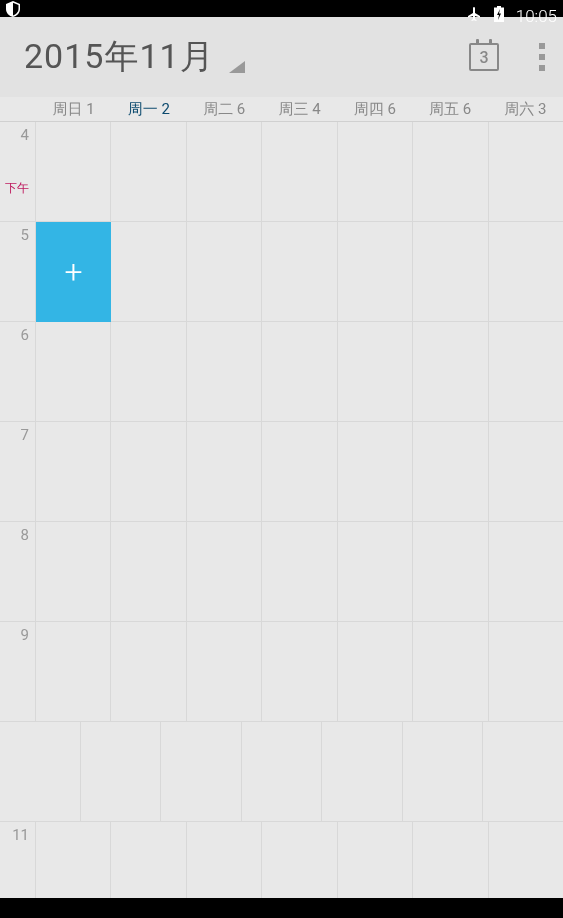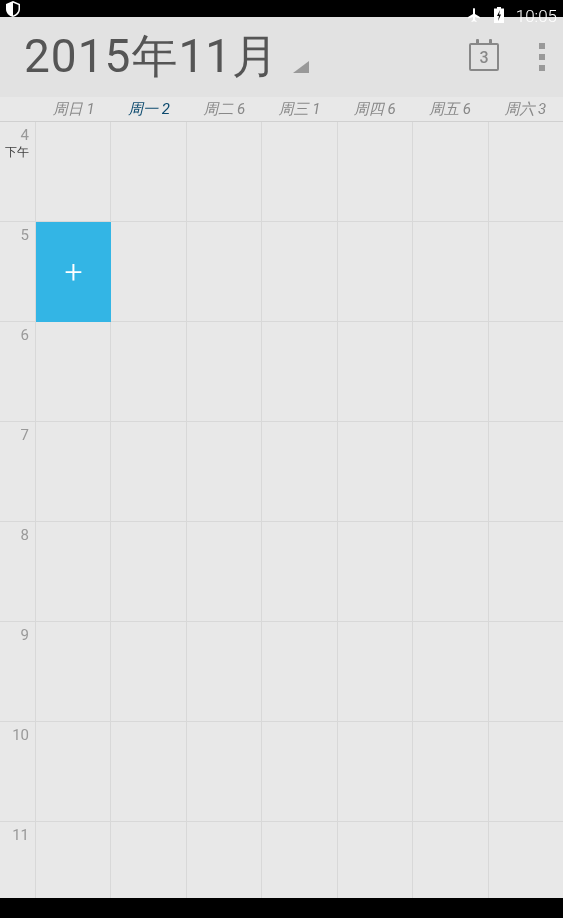--- a/index.html
+++ b/index.html
@@ -1,46 +1,46 @@
 <!DOCTYPE html>
 <html><head>
   <meta charset="utf-8">
   <style>
     * { margin: 0; padding: 0; box-sizing: border-box; }
     body { width: 563px; height: 918px; font-family: -apple-system, BlinkMacSystemFont, "Segoe UI", Roboto, sans-serif; background: #e8e8e8; overflow: hidden; position: relative; }
     
     .status-bar { height: 17px; background: #000; color: #fff; display: flex; align-items: center; justify-content: space-between; padding: 0 6px; font-size: 13px; }
     .status-left { display: flex; align-items: center; }
-    .status-right { display: flex; align-items: flex-end; gap: 12px; margin-top: 15px; }
+    .status-right { display: flex; align-items: flex-start; gap: 12px; margin-top: 15px; }
     .shield-icon svg { display: block; }
     
     .header { background: #e2e2e2; height: 80px; display: flex; align-items: center; padding: 0 18px 0 24px; }
-    .month-title { font-size: 46px; color: #555; font-weight: 400; letter-spacing: 1px; }
+    .month-title { font-size: 34px; color: #555; font-weight: 400; letter-spacing: 1px; }
     .dropdown-triangle { margin-left: 14px; margin-top: 20px; }
     .header-spacer { flex: 1; }
     .today-icon { margin-right: 40px; position: relative; }
     .today-icon-box { width: 30px; height: 28px; border: 2.5px solid #888; border-radius: 2px; position: relative; display: flex; align-items: center; justify-content: center; }
     .today-icon-ear { position: absolute; width: 3px; height: 6px; background: #888; top: -6px; border-radius: 1px; }
     .today-icon-ear.left { left: 5px; }
     .today-icon-ear.right { right: 5px; }
     .today-icon-num { font-size: 16px; color: #888; font-weight: 500; }
     .overflow-dots { display: flex; flex-direction: column; gap: 5px; }
     .overflow-dots span { width: 6px; height: 6px; background: #999; }
     
     .day-header { height: 25px; background: #e8e8e8; display: flex; border-bottom: 1px solid #d0d0d0; }
     .time-gutter-header { width: 36px; }
-    .day-col { flex: 1; text-align: center; font-size: 15px; color: #888; line-height: 24px; font-style: italic; }
+    .day-col { flex: 1; text-align: center; font-size: 15px; color: #888; line-height: 24px; }
     .day-col.current { color: #0c4a6e; }
     
     .grid-container { position: relative; height: 776px; overflow: hidden; background: #e8e8e8; }
     .grid-row { display: flex; border-bottom: 1px solid #d8d8d8; position: relative; }
     .grid-row:first-child { height: 100px; }
     .grid-row:not(:first-child) { height: 100px; }
     .time-cell { width: 36px; text-align: right; padding-right: 6px; padding-top: 4px; font-size: 15px; color: #999; border-right: 1px solid #d8d8d8; flex-shrink: 0; }
-    .time-sub { font-size: 12px; color: #404040; display: block; }
+    .time-sub { font-size: 12px; color: #be185d; display: block; margin-top: 36px; }
     .day-cell { flex: 1; border-right: 1px solid #d8d8d8; }
     .day-cell:last-child { border-right: none; }
     
     .new-event { position: absolute; background: #33b5e5; display: flex; align-items: center; justify-content: center; color: #fff; font-size: 32px; font-weight: 300; z-index: 5; }
     
     .bottom-bar { position: absolute; bottom: 0; left: 0; right: 0; height: 20px; background: #000; }
   </style>
 </head>
 <body>
 
@@ -88,21 +88,21 @@
       <span></span>
       <span></span>
   </div>
 </div>
 
 <div class="day-header">
   <div class="time-gutter-header"></div>
 <div class="day-col">周日 1</div>
     <div class="day-col current">周一 2</div>
     <div class="day-col">周二 6</div>
-    <div class="day-col">周三 1</div>
+    <div class="day-col">周三 4</div>
     <div class="day-col">周四 6</div>
     <div class="day-col">周五 6</div>
     <div class="day-col">周六 3</div>
   </div>
 
 <div class="grid-container">
 <div class="grid-row">
       <div class="time-cell">4<span class="time-sub">下午</span></div>
       <div class="day-cell"></div>
       <div class="day-cell"></div>
@@ -156,21 +156,20 @@
       <div class="time-cell">9</div>
       <div class="day-cell"></div>
       <div class="day-cell"></div>
       <div class="day-cell"></div>
       <div class="day-cell"></div>
       <div class="day-cell"></div>
       <div class="day-cell"></div>
       <div class="day-cell"></div>
     </div>
     <div class="grid-row">
-      <div class="time-cell">10</div>
       <div class="day-cell"></div>
       <div class="day-cell"></div>
       <div class="day-cell"></div>
       <div class="day-cell"></div>
       <div class="day-cell"></div>
       <div class="day-cell"></div>
       <div class="day-cell"></div>
     </div>
     <div class="grid-row">
       <div class="time-cell">11</div>

